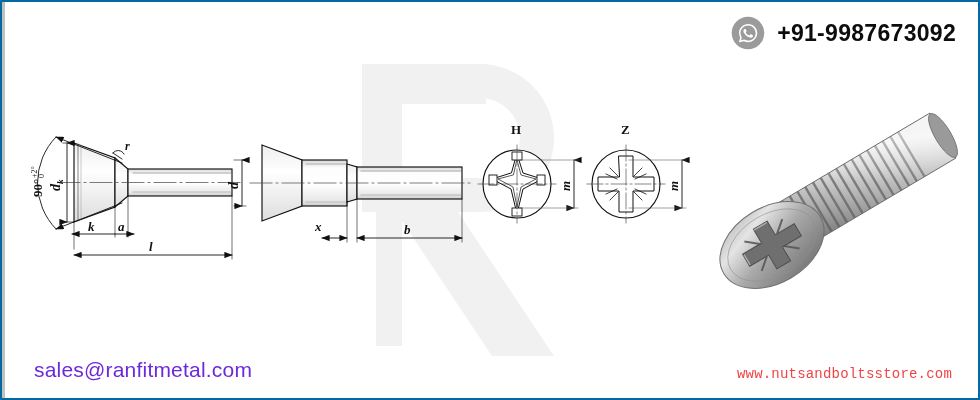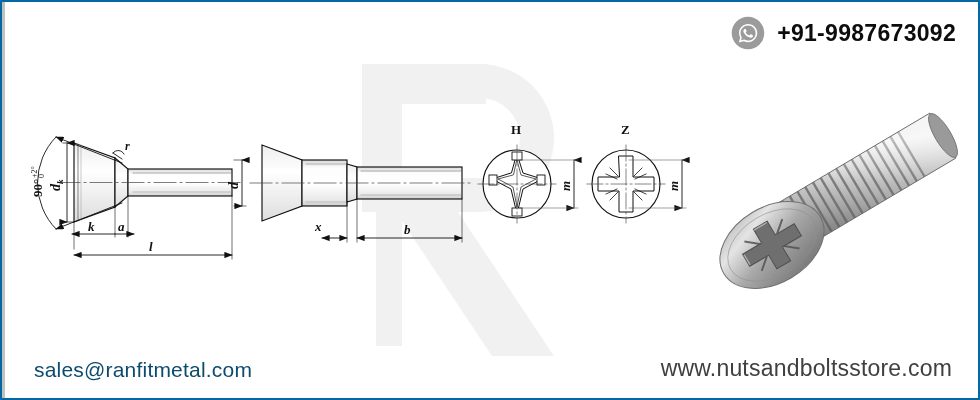--- a/index.html
+++ b/index.html
@@ -34,27 +34,27 @@
   .wa-icon{width:34px;height:34px;display:block;}
   .phone{
     font-size:23px;font-weight:bold;color:#0d0d0d;
     letter-spacing:.3px;white-space:nowrap;
     font-family:"Liberation Sans", sans-serif;
   }
 
   
   .footer-email{
     position:absolute;left:32px;bottom:16px;
-    font-size:21px;color:#0c4a6e;letter-spacing:.2px;white-space:nowrap;
+    font-size:21px;color:#6d28d9;letter-spacing:.2px;white-space:nowrap;
     font-family:"Liberation Sans", sans-serif;z-index:4;
   }
   .footer-web{
     position:absolute;right:26px;bottom:16px;
-    font-size:23px;color:#404040;letter-spacing:.2px;white-space:nowrap;
-    font-family:Liberation Sans, sans-serif;z-index:4;
+    font-size:14px;color:#ef4444;letter-spacing:.2px;white-space:nowrap;
+    font-family:Liberation Mono, monospace;z-index:4;
   }
 
   
   .drawings{
     position:absolute;left:10px;top:95px;width:690px;height:185px;z-index:2;
   }
   .drawings svg{display:block;}
 
   
   .photo{

